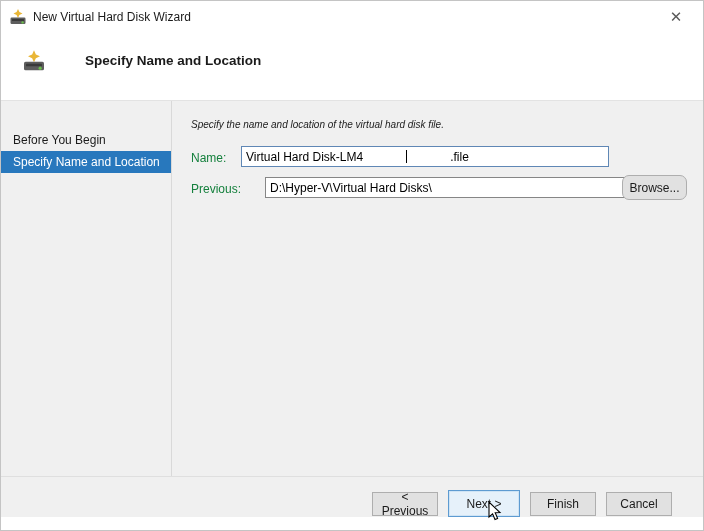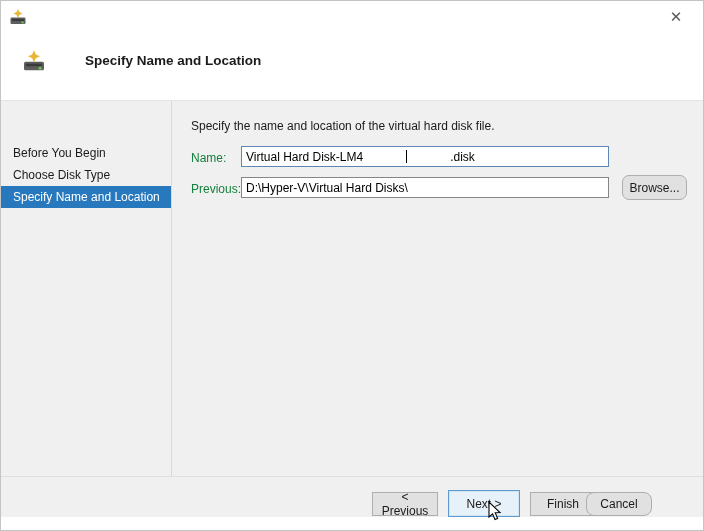--- a/index.html
+++ b/index.html
@@ -16,29 +16,29 @@
   
   .header{position:absolute;left:0;top:32px;width:100%;height:67px;background:#ffffff;border-bottom:1px solid #e3e3e3;}
   .header-icon{position:absolute;left:21px;top:16px;width:24px;height:24px;}
   .page-title{position:absolute;left:84px;top:20px;font-size:13.5px;font-weight:bold;color:#1b1b1b;white-space:nowrap;}
 
   
   .body{position:absolute;left:0;top:100px;width:100%;height:375px;background:#f0f0f0;}
   .sidebar{position:absolute;left:0;top:0;width:171px;height:375px;border-right:1px solid #d9d9d9;box-sizing:border-box;}
   .nav-item{position:relative;height:22px;line-height:22px;padding-left:12px;font-size:12px;color:#1b1b1b;white-space:nowrap;cursor:default;}
   .nav-item.selected{background:#2878bd;color:#ffffff;}
-  .sidebar-list{padding-top:8px;margin-top:33px;}
+  .sidebar-list{padding-top:28px;}
 
   .content{position:absolute;left:172px;top:0;right:0;height:375px;}
-  .instruction{position:absolute;left:18px;top:18px;font-size:12px;color:#1b1b1b;white-space:nowrap;}
+  .instruction{position:absolute;left:18px;top:18px;font-size:10px;color:#1b1b1b;white-space:nowrap;font-style:italic;}
   .field-label{position:absolute;font-size:12px;color:#15803d;white-space:nowrap;}
   .textbox{position:absolute;background:#ffffff;box-sizing:border-box;font-size:12px;color:#000;
            display:flex;align-items:center;padding:0 4px;white-space:pre;overflow:hidden;gap:43px;}
   .textbox.focused{border:1px solid #5f87b5;}
-  .textbox.normal{border:1px solid #868686;}
+  .textbox.normal{border:1px solid #868686;margin-left:24px;}
   .caret{display:inline-block;width:1px;height:13px;background:#000;margin:0;}
   .btn{position:absolute;background:#e1e1e1;border:1px solid #aeaeae;box-sizing:border-box;font-size:12px;color:#1b1b1b;
        display:flex;align-items:center;justify-content:center;cursor:default;font-family:inherit;}
   .btn.focus-hover{background:#e6f1fa;border:1px solid #5e9bd1;box-shadow:inset 0 0 0 1px #cfe4f5;}
 
   
   .footer{position:absolute;left:0;top:475px;width:100%;height:41px;background:#f0f0f0;border-top:1px solid #dfdfdf;box-sizing:border-box;}
 
   
   .cursor{position:absolute;left:485px;top:500px;width:18px;height:22px;z-index:50;pointer-events:none;}
@@ -50,67 +50,67 @@
 
   <div class="titlebar">
     <span class="title-icon">
       <svg viewBox="0 0 18 18" width="18" height="18">
         <polygon points="9,1 10.4,4.1 13.5,5.5 10.4,6.9 9,10 7.6,6.9 4.5,5.5 7.6,4.1" fill="#e9b636"></polygon>
         <rect x="1.5" y="9.5" width="15" height="6.5" rx="1.2" fill="#5d5d5d"></rect>
         <rect x="3" y="11" width="12" height="2" rx="0.5" fill="#3a3a3a"></rect>
         <circle cx="13.6" cy="14.4" r="1.2" fill="#6abf4b"></circle>
       </svg>
     </span>
+    <span class="window-title">New Virtual Hard Disk Wizard</span>
     <span class="close-btn">✕</span>
   </div>
 
   <div class="header">
     <span class="header-icon">
       <svg viewBox="0 0 18 18" width="24" height="24">
         <polygon points="9,1 10.4,4.1 13.5,5.5 10.4,6.9 9,10 7.6,6.9 4.5,5.5 7.6,4.1" fill="#e9b636"></polygon>
         <rect x="1.5" y="9.5" width="15" height="6.5" rx="1.2" fill="#5d5d5d"></rect>
         <rect x="3" y="11" width="12" height="2" rx="0.5" fill="#3a3a3a"></rect>
         <circle cx="13.6" cy="14.4" r="1.2" fill="#6abf4b"></circle>
       </svg>
     </span>
     <span class="page-title">Specify Name and Location</span>
   </div>
 
   <div class="body">
 
     <div class="sidebar">
       <div class="sidebar-list">
         <div class="nav-item">Before You Begin</div>
-        <div class="nav-item">Choose Disk Type</div>
         <div class="nav-item selected">Specify Name and Location</div>
       </div>
     </div>
 
     <div class="content">
       <div class="instruction">Specify the name and location of the virtual hard disk file.</div>
 
       <div class="field-label" style="left:18px;top:50px;">Name:</div>
       <div class="textbox focused" style="left:68px;top:45px;width:368px;height:21px;">
-        <span>Virtual Hard Disk-LM4</span><span class="caret"></span><span>.disk</span>
+        <span>Virtual Hard Disk-LM4</span><span class="caret"></span><span>.file</span>
       </div>
 
       <div class="field-label" style="left:18px;top:81px;">Previous:</div>
       <div class="textbox normal" style="left:68px;top:76px;width:368px;height:21px;">
         <span>D:\Hyper-V\Virtual Hard Disks\</span>
       </div>
 
       <button class="btn" style="left:449px;top:74px;width:65px;height:25px;border-radius:7px;">Browse...</button>
     </div>
   </div>
 
   <div class="footer">
     <button class="btn" style="left:371px;top:15px;width:66px;height:24px;">&lt; Previous</button>
     <button class="btn focus-hover" style="left:447px;top:13px;width:72px;height:27px;">Next &gt;</button>
     <button class="btn" style="left:529px;top:15px;width:66px;height:24px;">Finish</button>
-    <button class="btn" style="left:585px;top:15px;width:66px;height:24px;border-radius:8px;">Cancel</button>
+    <button class="btn" style="left:605px;top:15px;width:66px;height:24px;">Cancel</button>
   </div>
 
   <div class="cursor">
     <svg viewBox="0 0 18 22" width="18" height="22">
       <path d="M3,1 L3,16 L6.6,12.8 L9,18.5 L11.6,17.4 L9.2,11.8 L14,11.6 Z" fill="#ffffff" stroke="#000000" stroke-width="1.1"></path>
     </svg>
   </div>
 
 </div>
 

